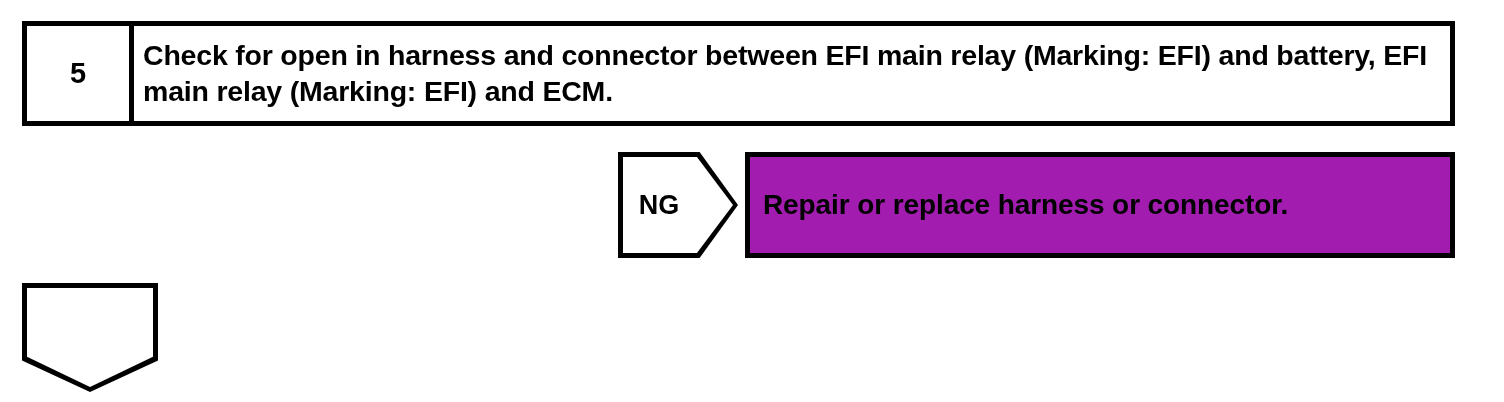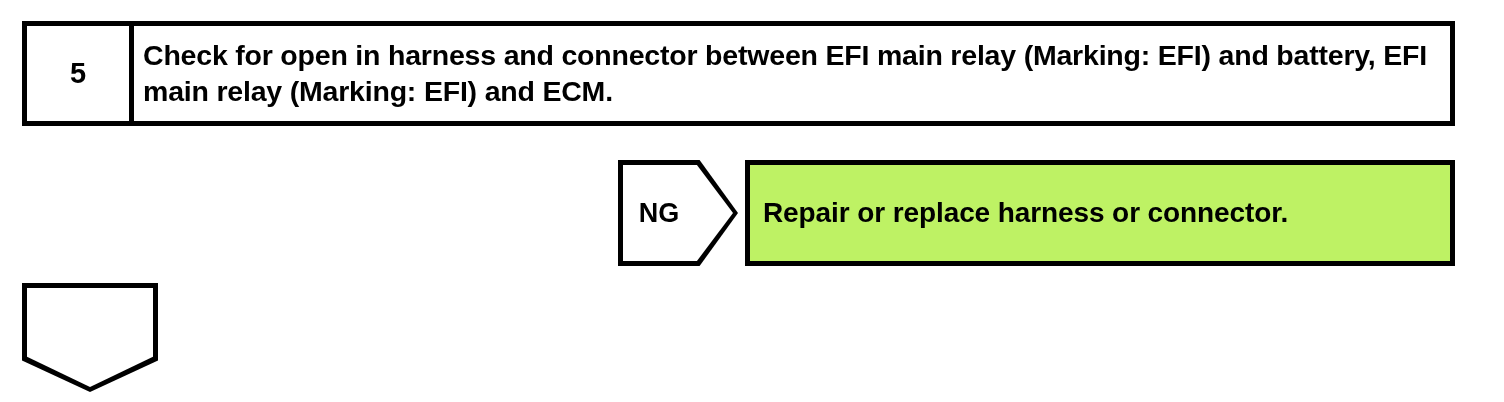--- a/index.html
+++ b/index.html
@@ -72,21 +72,21 @@
     line-height: 1.26;
     letter-spacing: -0.2px;
     margin: 0;
     word-spacing: 0px;
   }
 
   
   .ng-branch {
     position: absolute;
     left: 618px;
-    top: 160px;
+    top: 152px;
     width: 837px;        
     height: 106px;       
   }
 
   .ng-tag {
     position: absolute;
     left: 0px;
     top: 0px;
     width: 120px;
     height: 106px;
@@ -122,21 +122,21 @@
   }
 
   .ng-result-box {
     position: absolute;
     left: 127px;          
     top: 0px;
     width: 710px;         
     height: 106px;
     box-sizing: border-box;
     border: 5px solid #000000;
-    background: #bef264;
+    background: #a21caf;
     display: flex;
     align-items: center;
     padding-left: 13px;
   }
 
   .ng-result-text {
     font-size: 28px;
     font-weight: bold;
     line-height: 1.2;
     letter-spacing: -0.1px;

